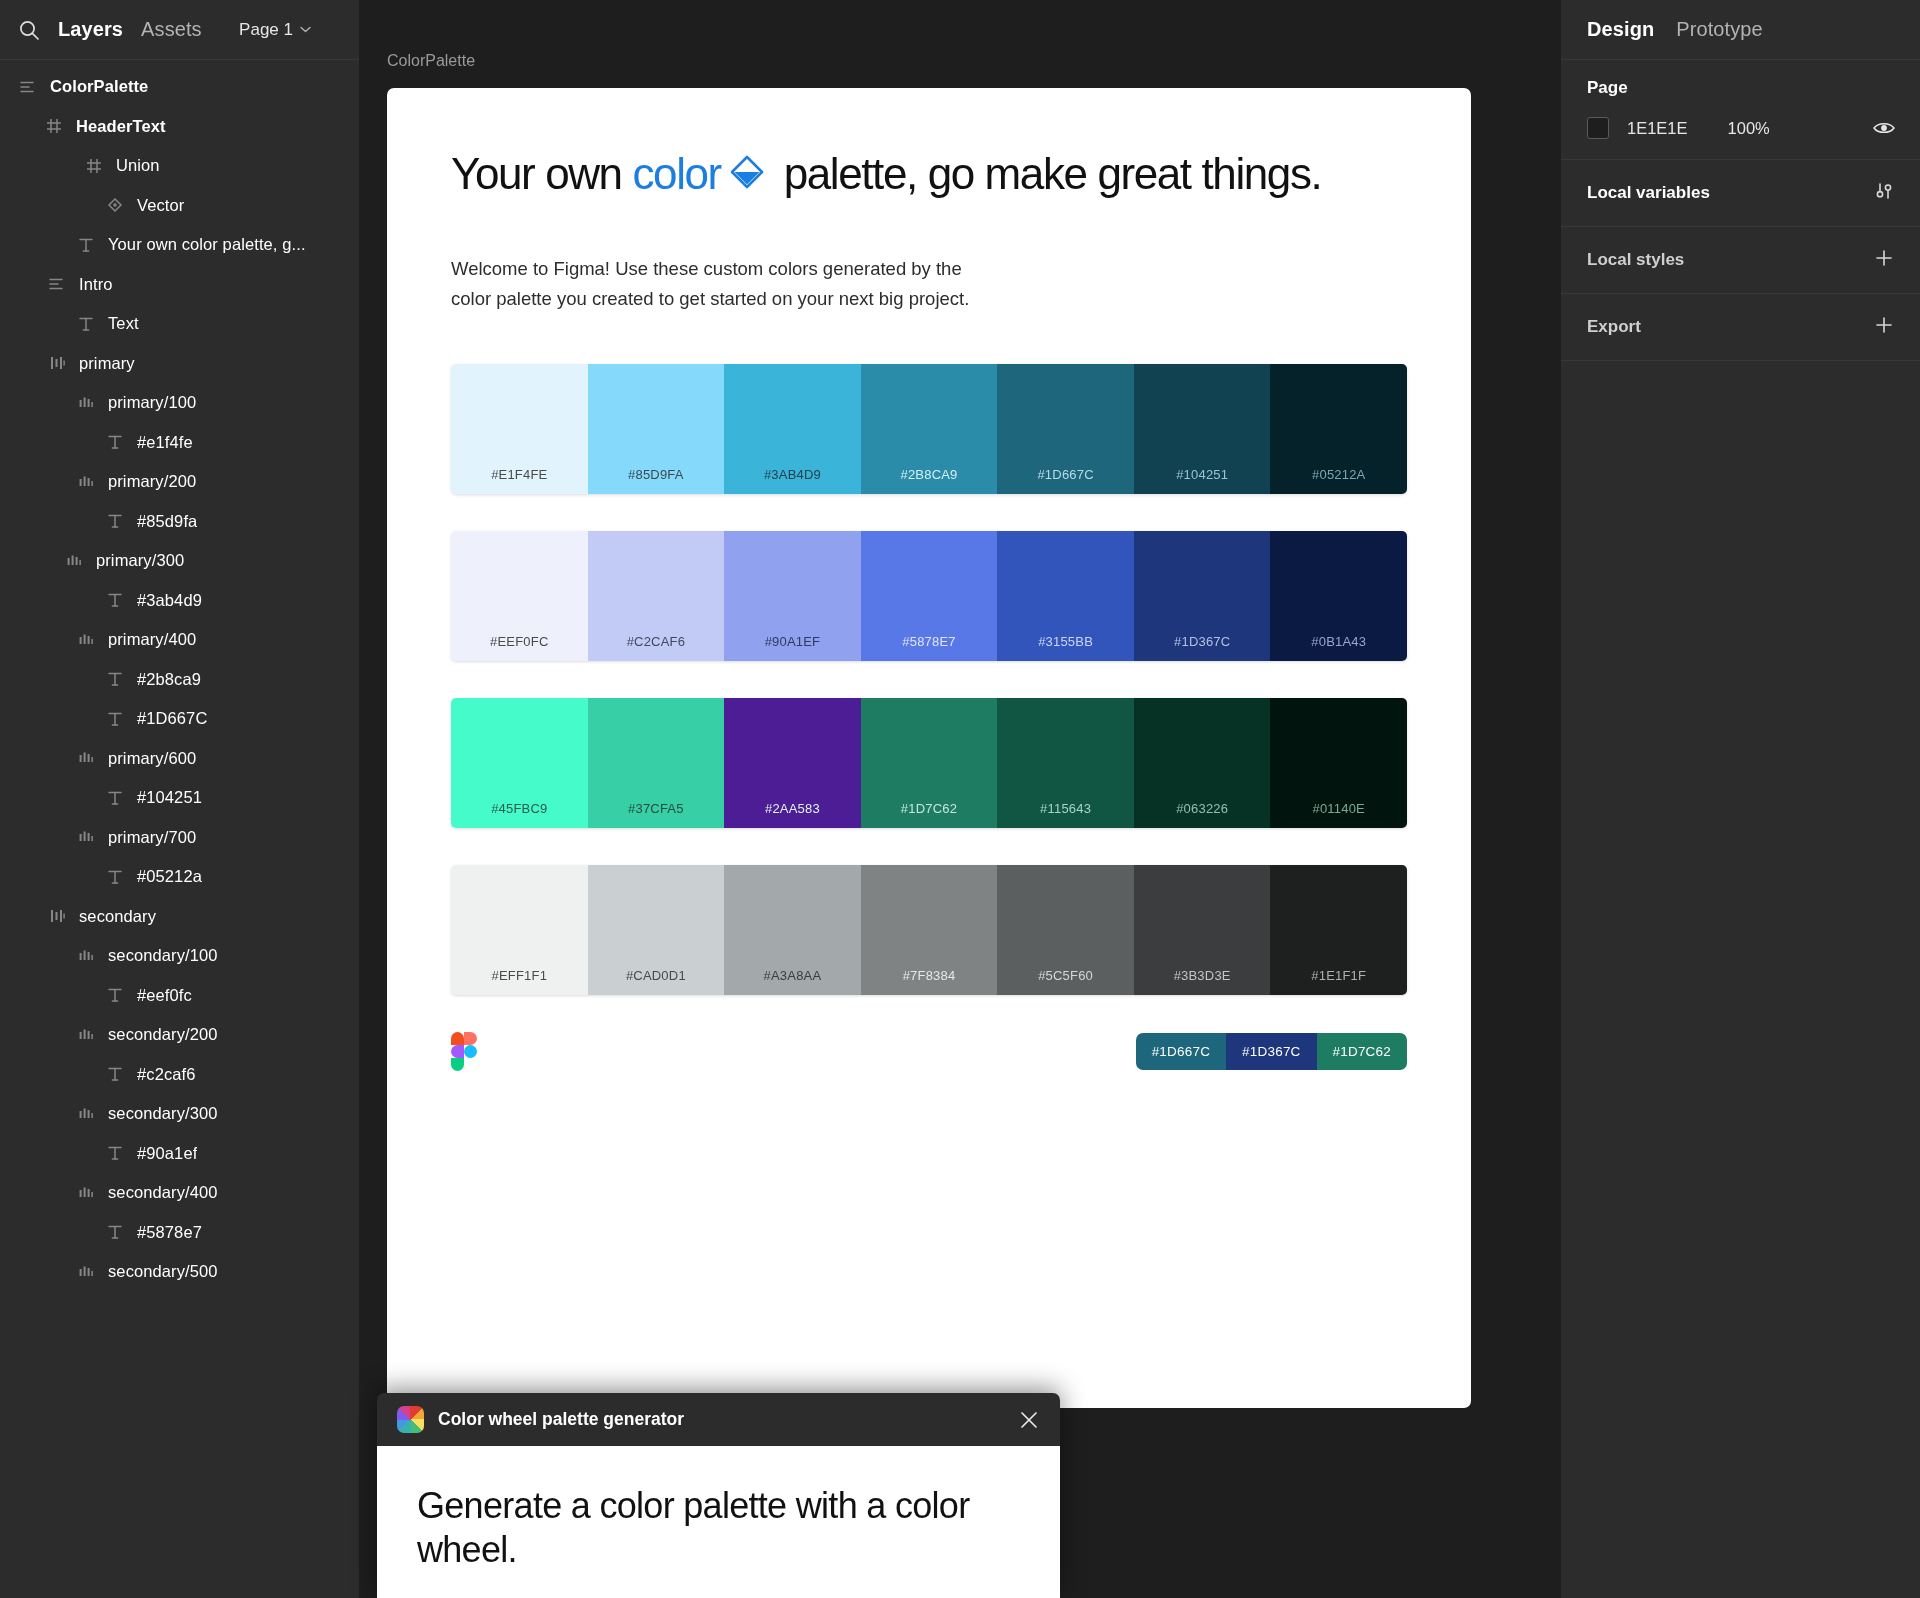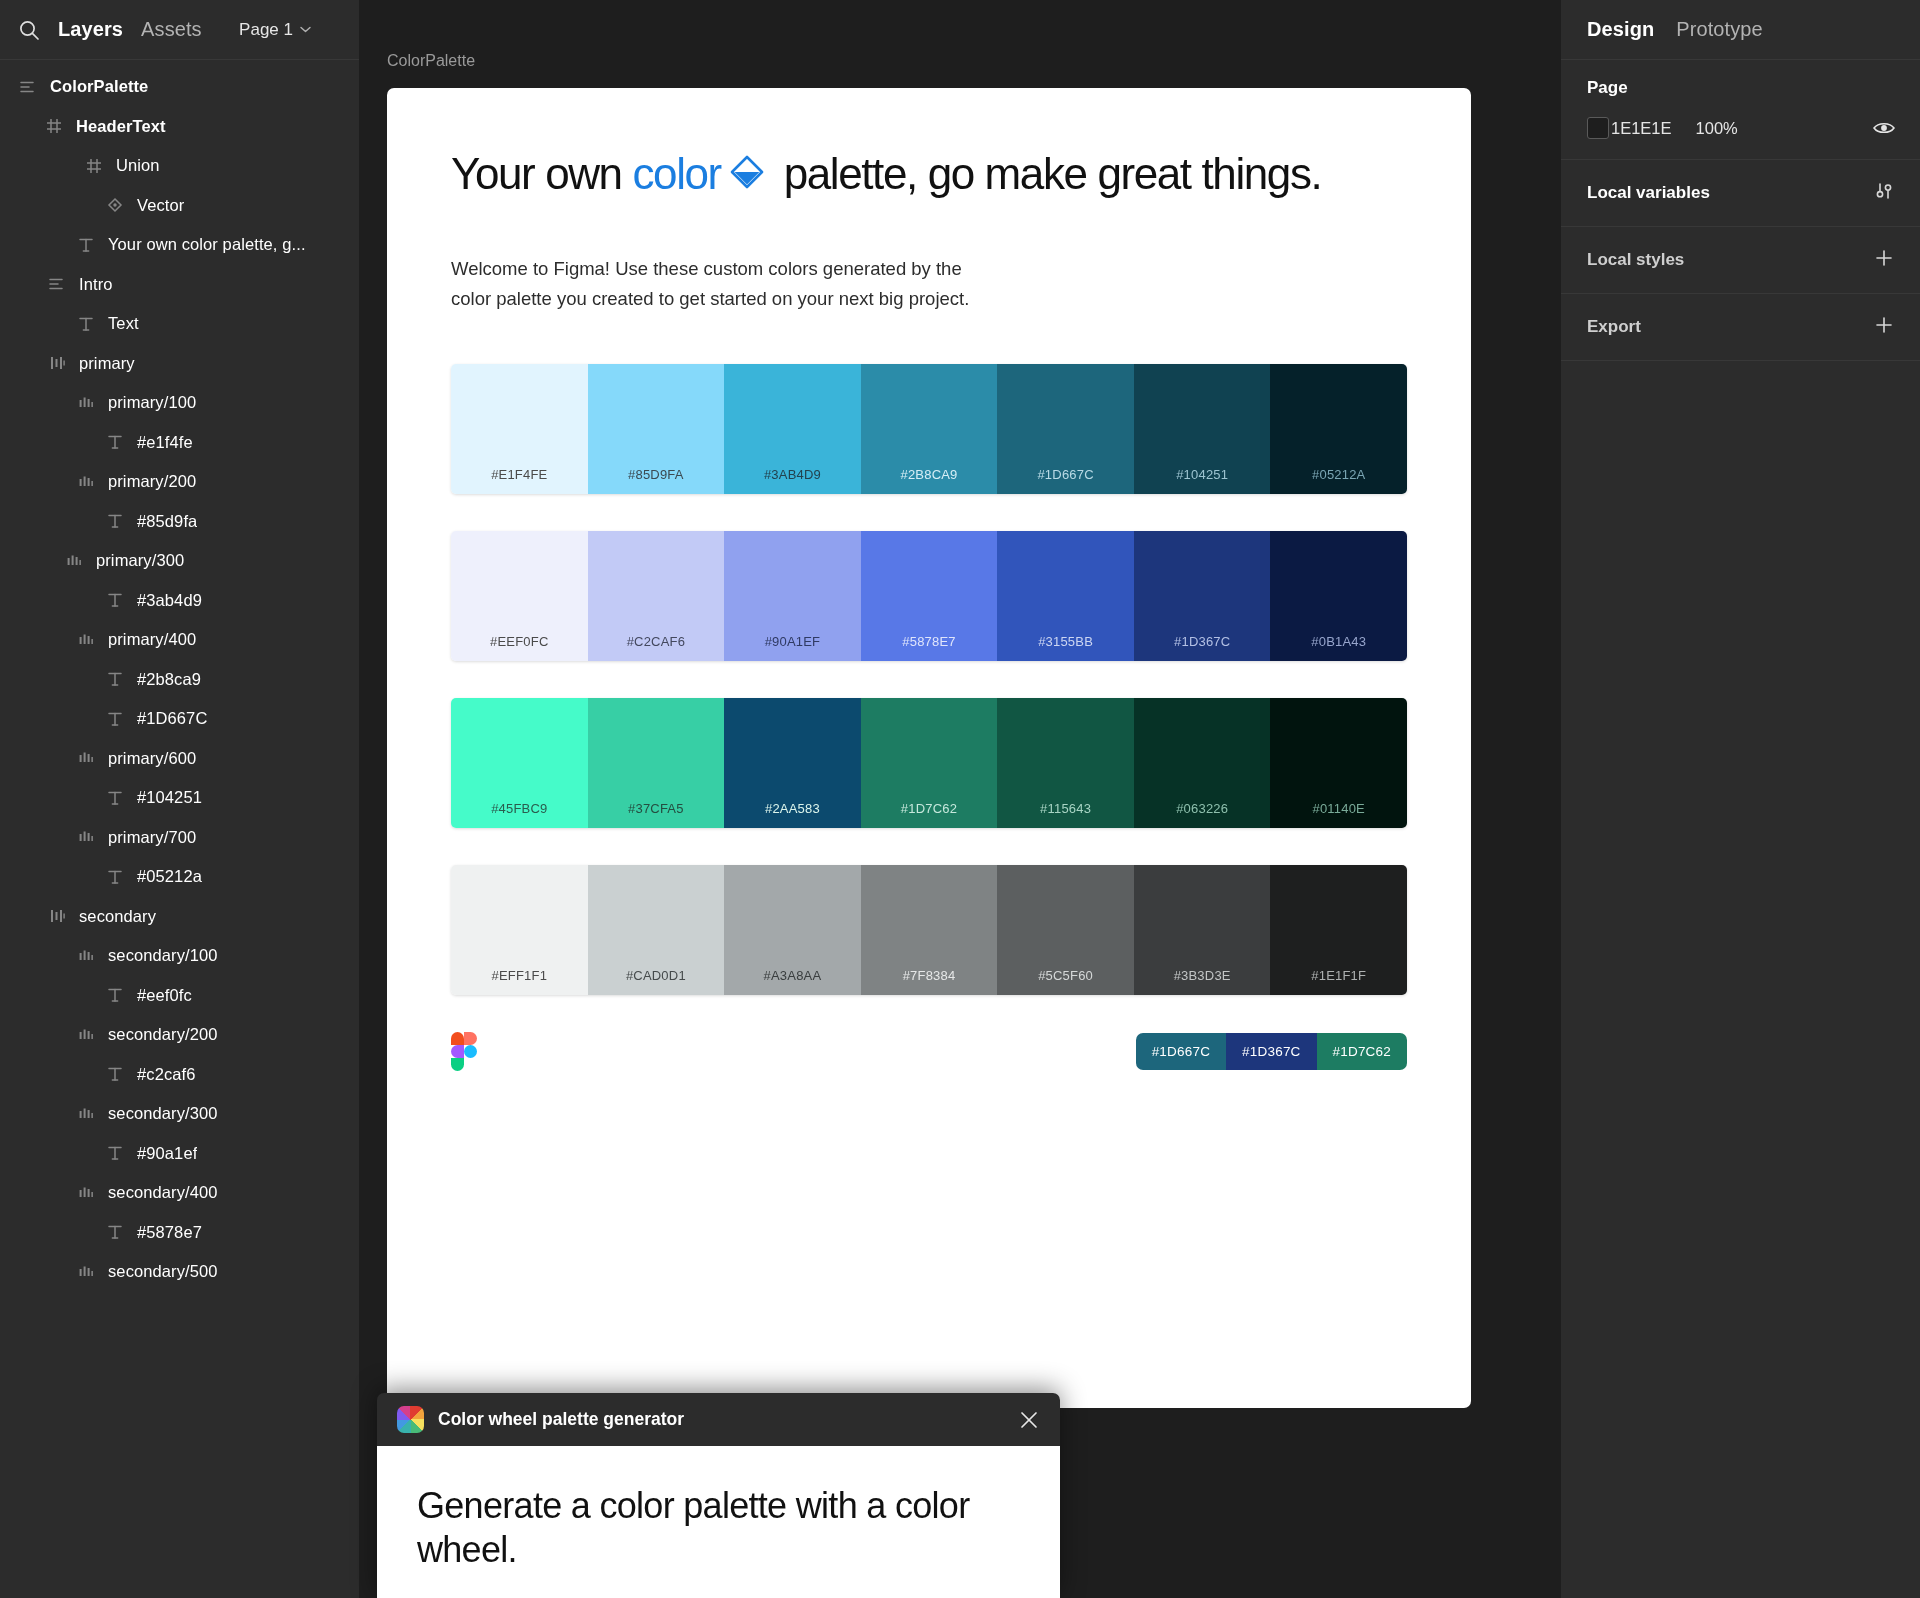--- a/index.html
+++ b/index.html
@@ -127,21 +127,21 @@
     background: #2c2c2c; border-left: 1px solid #1e1e1e;
     display: flex; flex-direction: column;
   }
   .rp-tabs {
     height: 60px; flex: 0 0 60px; display: flex; align-items: center;
     gap: 22px; padding: 0 26px; border-bottom: 1px solid #383838;
   }
   .rp-section { border-bottom: 1px solid #383838; padding: 18px 26px 20px 26px; }
   .rp-title { font-size: 17px; font-weight: bold; color: #ffffff; }
   .rp-row {
-    display: flex; align-items: center; gap: 2px; margin-top: 19px;
+    display: flex; align-items: center; gap: 18px; margin-top: 19px;
   }
   .color-chip-sq {
     width: 22px; height: 22px; border-radius: 3px;
     border: 1px solid #5a5a5a; flex: 0 0 22px;
   }
   .rp-val { font-size: 16.5px; color: #e6e6e6; }
   .rp-op { font-size: 16.5px; color: #e6e6e6; margin-left: 22px; }
   .eye-ico { margin-left: auto; width: 22px; height: 16px; cursor: pointer; }
   .rp-head-row {
     display: flex; align-items: center;
@@ -598,21 +598,21 @@
                 <span class="swatch-lbl" style="color: rgb(151, 165, 204);">#0B1A43</span>
               </div>
             </div>
             <div class="swatch-row">
               <div class="swatch" style="background: rgb(69, 251, 201);">
                 <span class="swatch-lbl" style="color: rgb(42, 93, 78);">#45FBC9</span>
               </div>
               <div class="swatch" style="background: rgb(55, 207, 165);">
                 <span class="swatch-lbl" style="color: rgb(37, 78, 65);">#37CFA5</span>
               </div>
-              <div class="swatch" style="background: #0c4a6e;">
+              <div class="swatch" style="background: #4c1d95;">
                 <span class="swatch-lbl" style="color: rgb(220, 245, 236);">#2AA583</span>
               </div>
               <div class="swatch" style="background: rgb(29, 124, 98);">
                 <span class="swatch-lbl" style="color: rgb(198, 232, 220);">#1D7C62</span>
               </div>
               <div class="swatch" style="background: rgb(17, 86, 67);">
                 <span class="swatch-lbl" style="color: rgb(168, 212, 196);">#115643</span>
               </div>
               <div class="swatch" style="background: rgb(6, 50, 38);">
                 <span class="swatch-lbl" style="color: rgb(143, 192, 174);">#063226</span>

